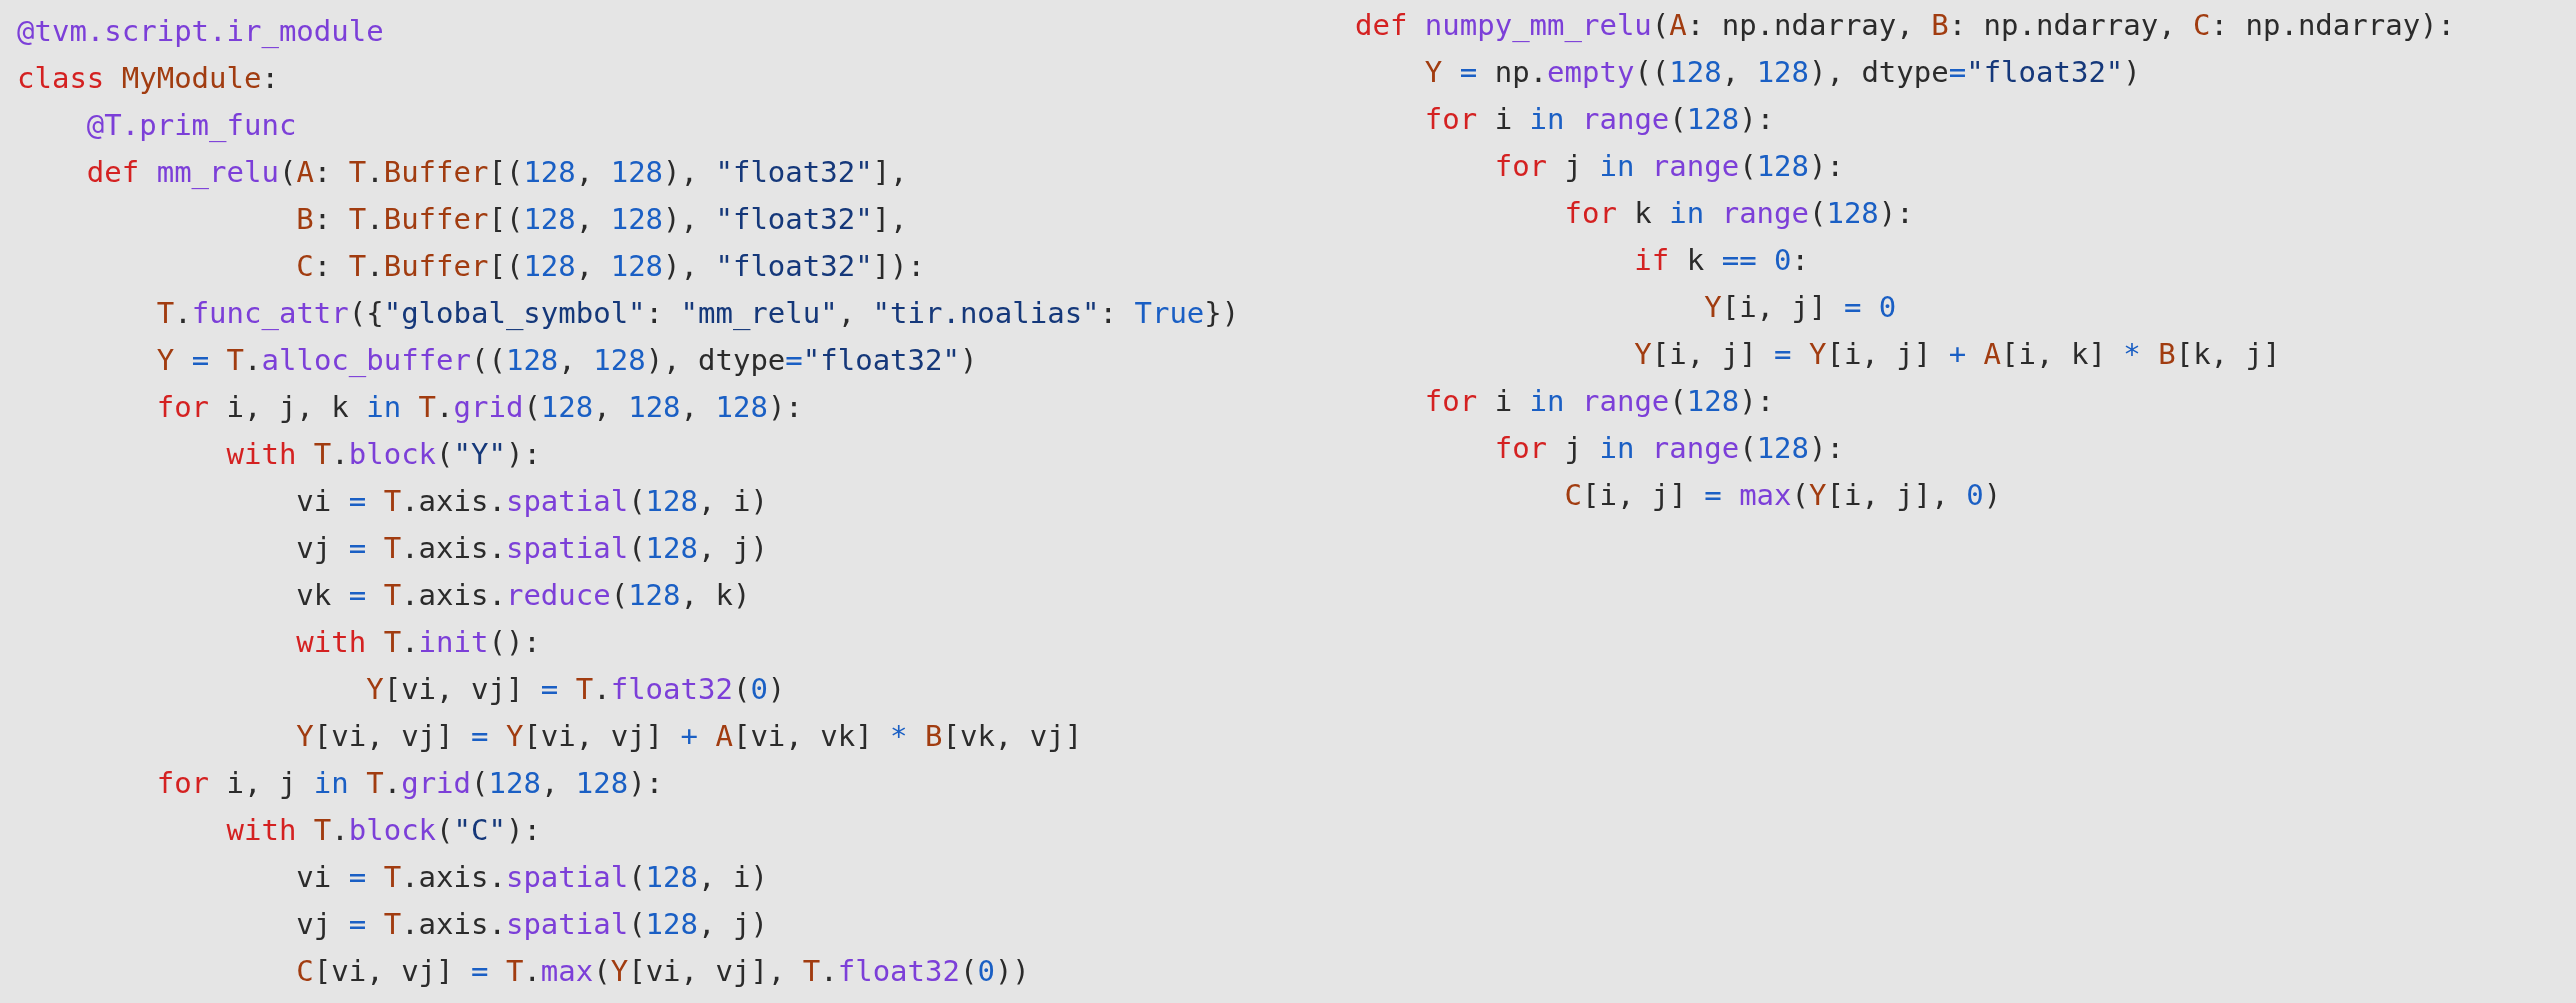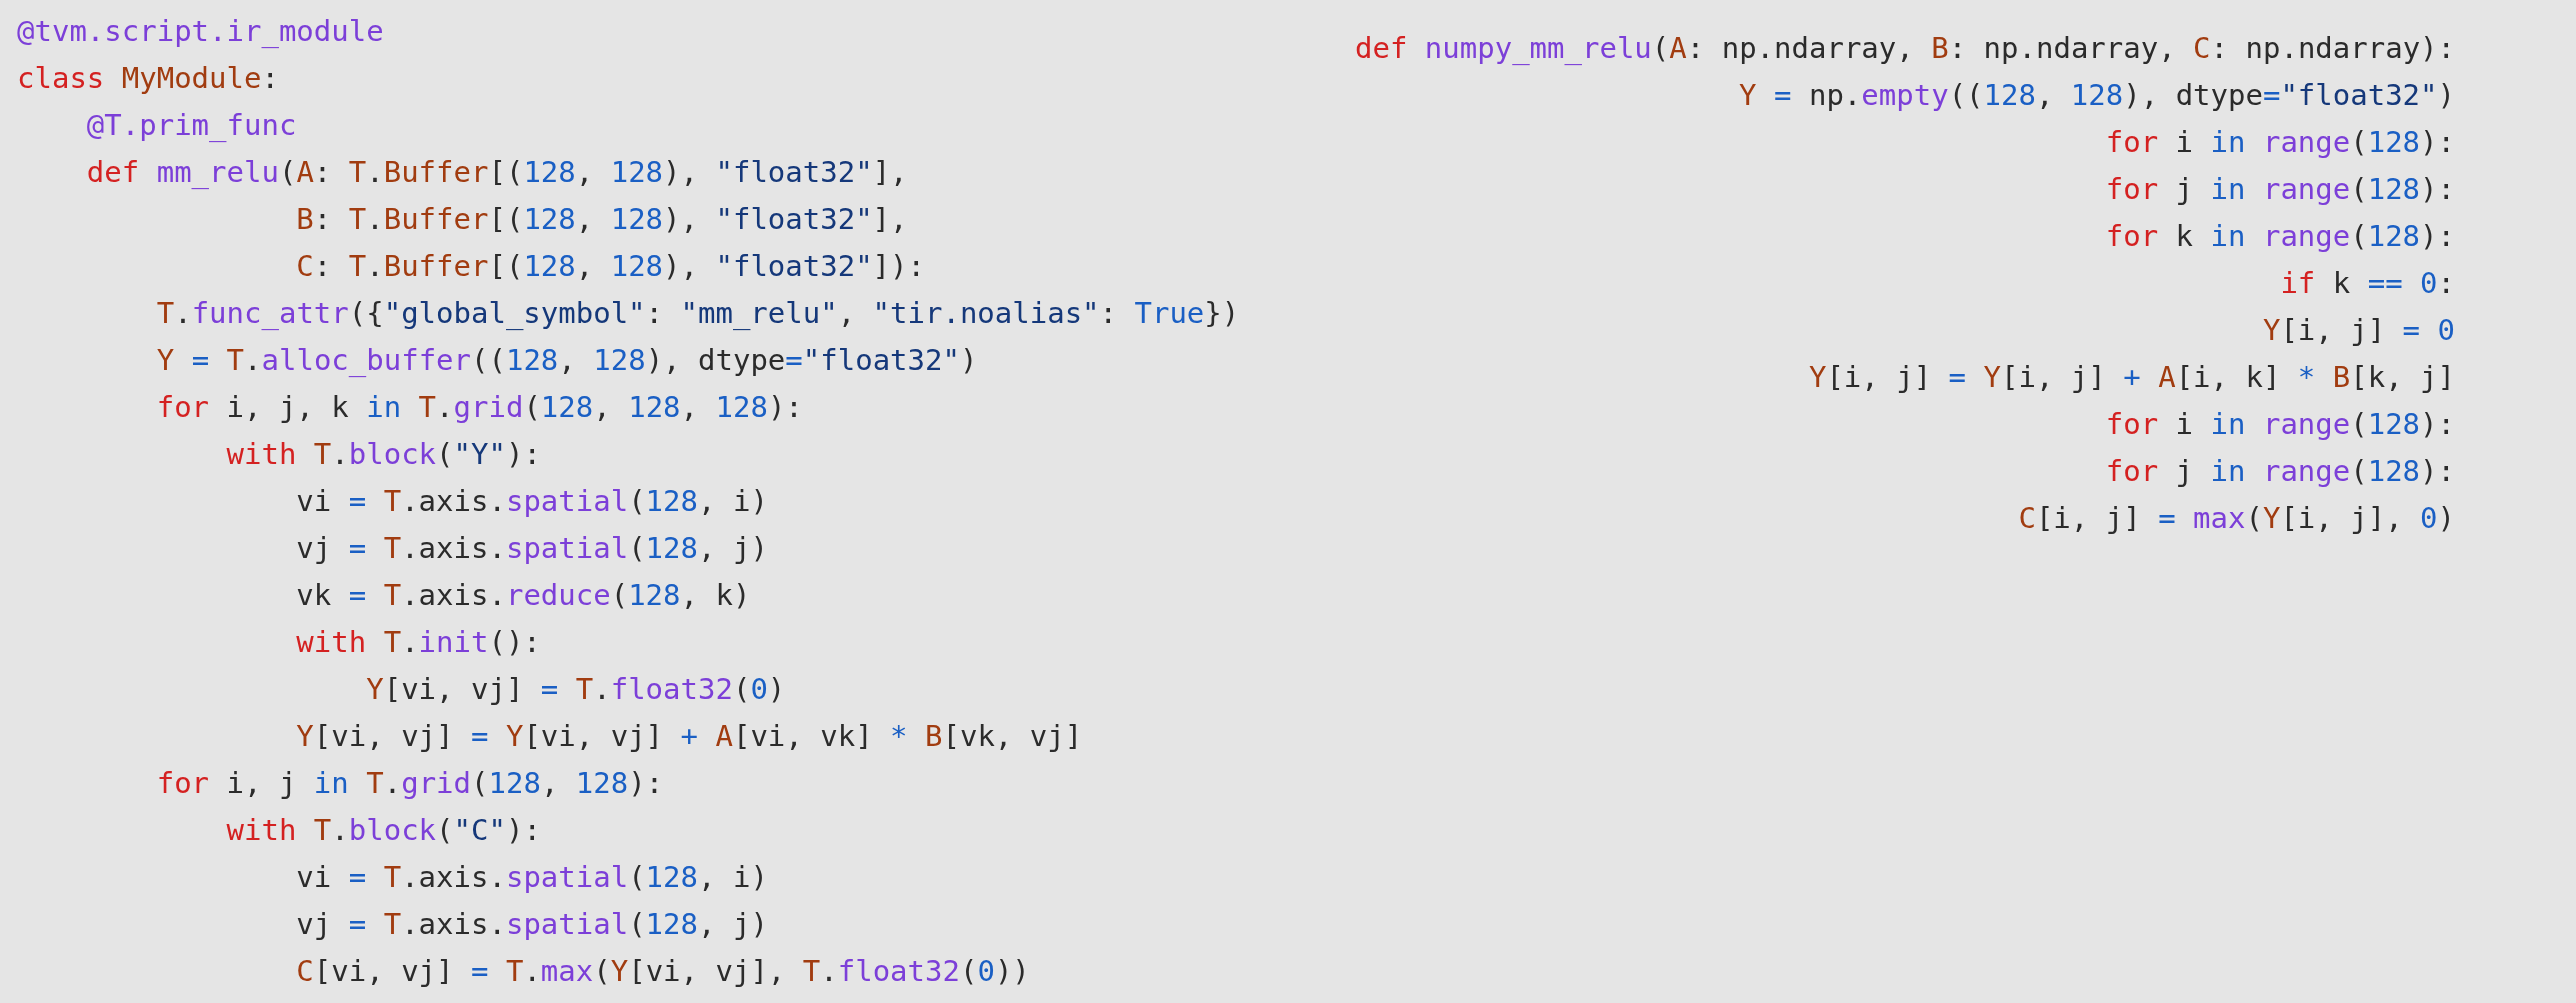--- a/index.html
+++ b/index.html
@@ -23,21 +23,21 @@
     position: absolute;
     top: 0;
     white-space: pre;
     font-family: "DejaVu Sans Mono", monospace;
     font-size: 29px;
     line-height: 47px;
     letter-spacing: 0px;
     color: #2b2b2b;
   }
   #col-left  { left: 17px;  top: 7.6px; }
-  #col-right { left: 1355px; top: 25px; text-align: right; }
+  #col-right { left: 1355px; top: 2px; }
 
   .code-line {
     display: block;
     height: 47px;
     white-space: pre;
   }
   
   .t-kw    { color: #d42121; }            
   .t-fn    { color: #7c3fd8; }            
   .t-deco  { color: #7c3fd8; }            

